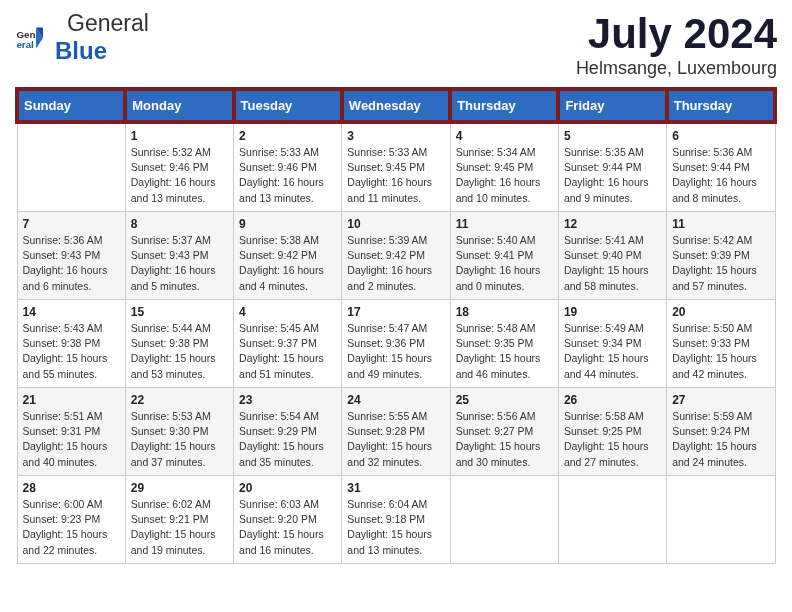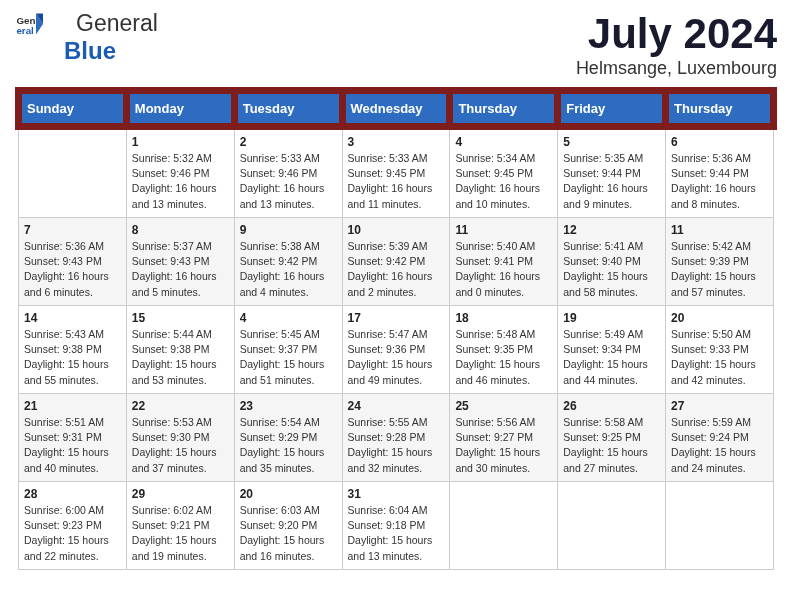--- a/index.html
+++ b/index.html
@@ -11,22 +11,22 @@
       padding: 10px 15px 15px 15px;
     }
     .header-area {
       display: flex;
       justify-content: space-between;
       align-items: flex-start;
       margin-bottom: 8px;
     }
     .logo {
       display: flex;
-      align-items: flex-start;
-      gap: 21px;
+      align-items: center;
+      gap: 12px;
     }
     .logo-icon {
       width: 28px;
       height: 28px;
     }
     .title-area {
       text-align: right;
     }
     .month-title {
       font-size: 42px;
@@ -45,21 +45,21 @@
     }
     thead tr {
       background-color: #2d6cc0;
       color: white;
     }
     thead th {
       padding: 7px 5px;
       text-align: left;
       font-size: 13px;
       font-weight: bold;
-      border: 7px solid #7f1d1d;
+      border: 4px solid #7f1d1d;
     }
     tbody tr {
       background: #fff;
     }
     tbody tr.alt-row {
       background: #f5f5f5;
     }
     tbody td {
       padding: 5px 5px;
       vertical-align: top;

